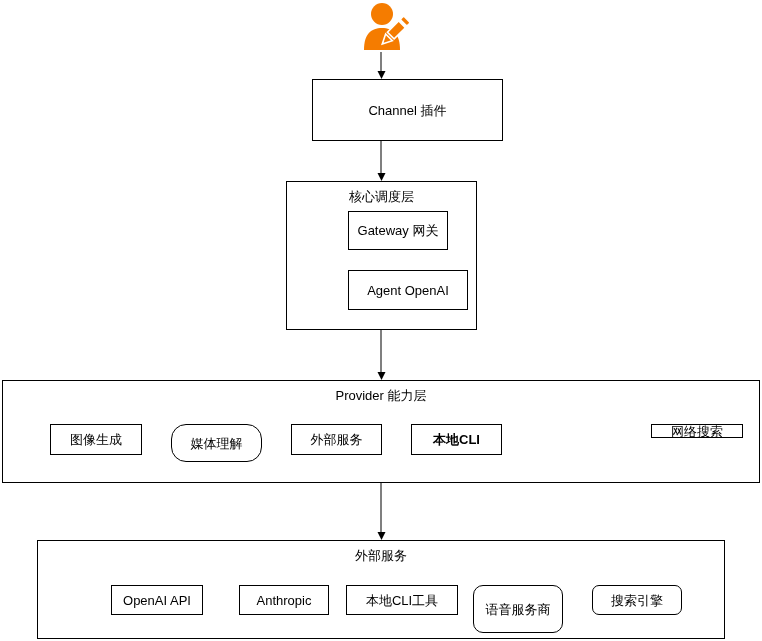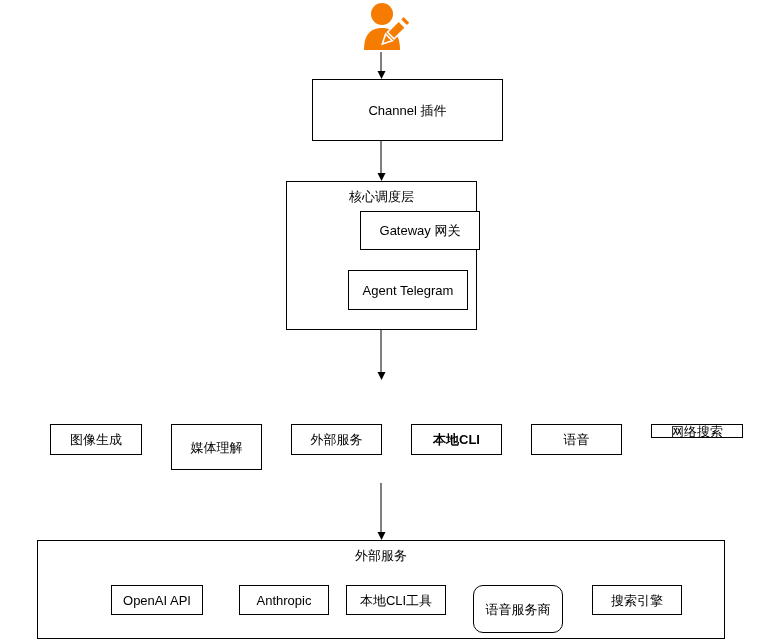--- a/index.html
+++ b/index.html
@@ -117,58 +117,58 @@
     <div class="head"></div>
   </div>
 
   <div class="node" style="left:286px; top:79px; width:191px; height:62px;">
     <div>Channel 插件</div>
   </div>
 
   <div class="group" style="left:286px; top:181px; width:191px; height:149px;">
     <div class="group-title">核心调度层</div>
   </div>
-  <div class="node" style="left:334px; top:211px; width:120px; height:39px;">
+  <div class="node" style="left:322px; top:211px; width:100px; height:39px;">
     <div>Gateway 网关</div>
   </div>
   <div class="node" style="left:322px; top:270px; width:120px; height:40px;">
-    <div>Agent Telegram</div>
+    <div>Agent OpenAI</div>
   </div>
 
+  <div class="group" style="left:2px; top:380px; width:758px; height:103px;">
+    <div class="group-title">Provider 能力层</div>
+  </div>
   <div class="node" style="left:24px; top:424px; width:92px; height:31px;">
     <div>图像生成</div>
   </div>
-  <div class="node" style="left:145px; top:424px; width:91px; height:46px;">
+  <div class="node" style="left:145px; top:424px; width:91px; height:38px;border-radius:15px;">
     <div>媒体理解</div>
   </div>
   <div class="node" style="left:265px; top:424px; width:91px; height:31px;">
     <div>外部服务</div>
   </div>
   <div class="node" style="left:385px; top:424px; width:91px; height:31px;font-weight:bold;">
     <div>本地CLI</div>
-  </div>
-  <div class="node" style="left:505px; top:424px; width:91px; height:31px;">
-    <div>语音</div>
   </div>
   <div class="node" style="left:625px; top:424px; width:92px; height:14px;">
     <div>网络搜索</div>
   </div>
 
   <div class="group" style="left:37px; top:540px; width:688px; height:99px;">
     <div class="group-title">外部服务</div>
   </div>
   <div class="node" style="left:85px; top:585px; width:92px; height:30px;">
     <div>OpenAI API</div>
   </div>
   <div class="node" style="left:213px; top:585px; width:90px; height:30px;">
     <div>Anthropic</div>
   </div>
-  <div class="node" style="left:320px; top:585px; width:100px; height:30px;">
+  <div class="node" style="left:320px; top:585px; width:112px; height:30px;">
     <div>本地CLI工具</div>
   </div>
   <div class="node" style="left:447px; top:585px; width:90px; height:48px;border-radius:10px;">
     <div>语音服务商</div>
   </div>
-  <div class="node" style="left:566px; top:585px; width:90px; height:30px;">
+  <div class="node" style="left:566px; top:585px; width:90px; height:30px;border-radius:7px;">
     <div>搜索引擎</div>
   </div>
 
 </div>
 
 </body></html>

